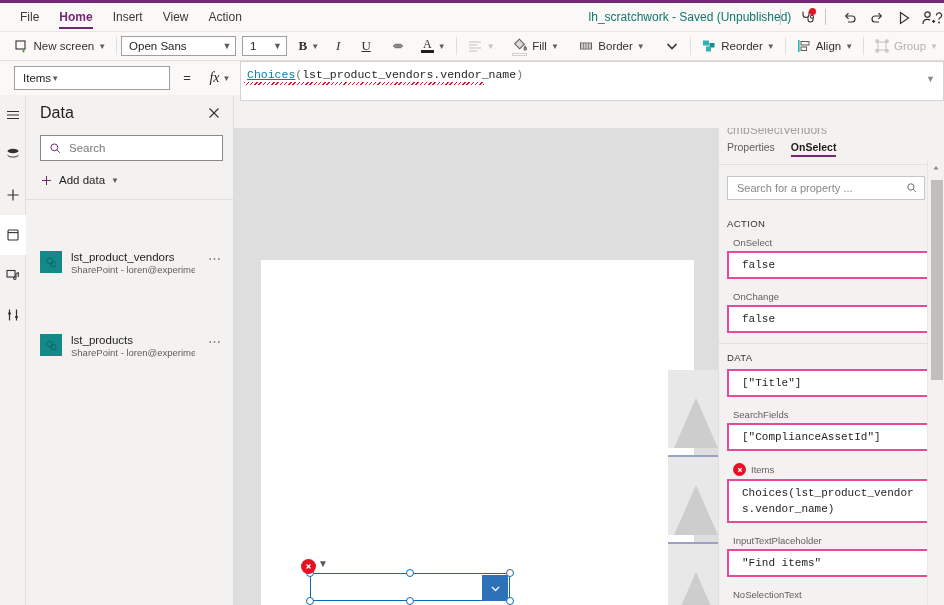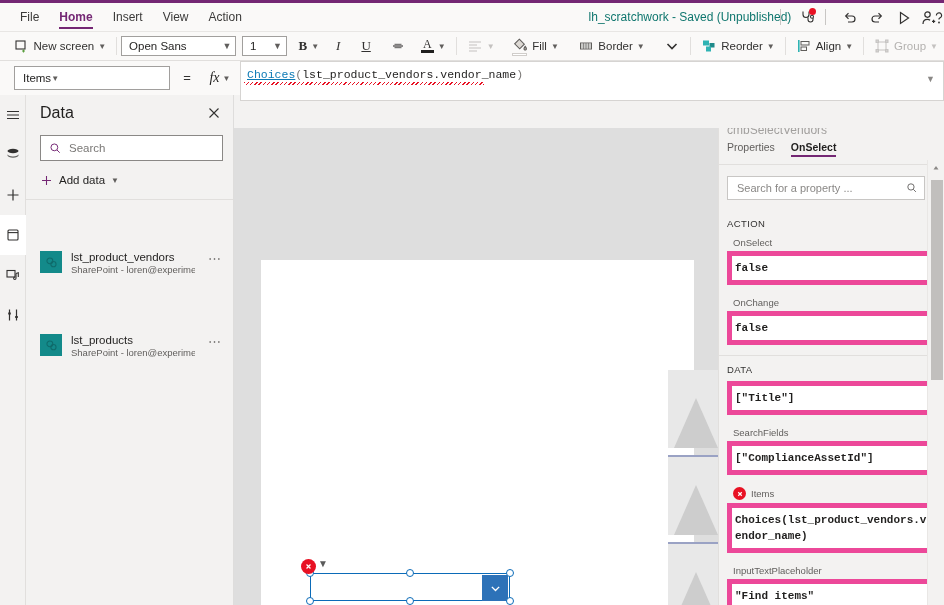--- a/index.html
+++ b/index.html
@@ -230,23 +230,23 @@
     padding:8px 0 6px 8px; font-size:9.5px; color:#323130;
     letter-spacing:.4px; border-top:1px solid #e1dfdd;
   }
   .rp-sechdr:first-child { border-top:none; }
   .rp-lbl {
     padding:2px 0 3px 14px; font-size:9.5px; color:#605e5c;
     display:flex; align-items:center; gap:5px;
   }
   .rp-val {
     margin:0 8px 10px 8px; min-height:25px; background:#fff;
-    border:5px solid #ec4899; padding:4px 3px;
+    border:2px solid #ec4899; padding:4px 13px;
     font-family:"Liberation Mono", monospace; font-size:11px;
-    color:#201f1e; word-break:break-all; line-height:16px;font-weight:bold;
+    color:#201f1e; word-break:break-all; line-height:16px;
   }
   .rp-err {
     width:13px; height:13px; border-radius:50%; background:#e81123;
     display:inline-flex; align-items:center; justify-content:center; flex:0 0 13px;
     margin-left:-8px;
   }
   .rp-errwrap { padding-left:22px; }
   
   .sbar {
     position:absolute; right:0; top:32px; width:17px; height:445px;

